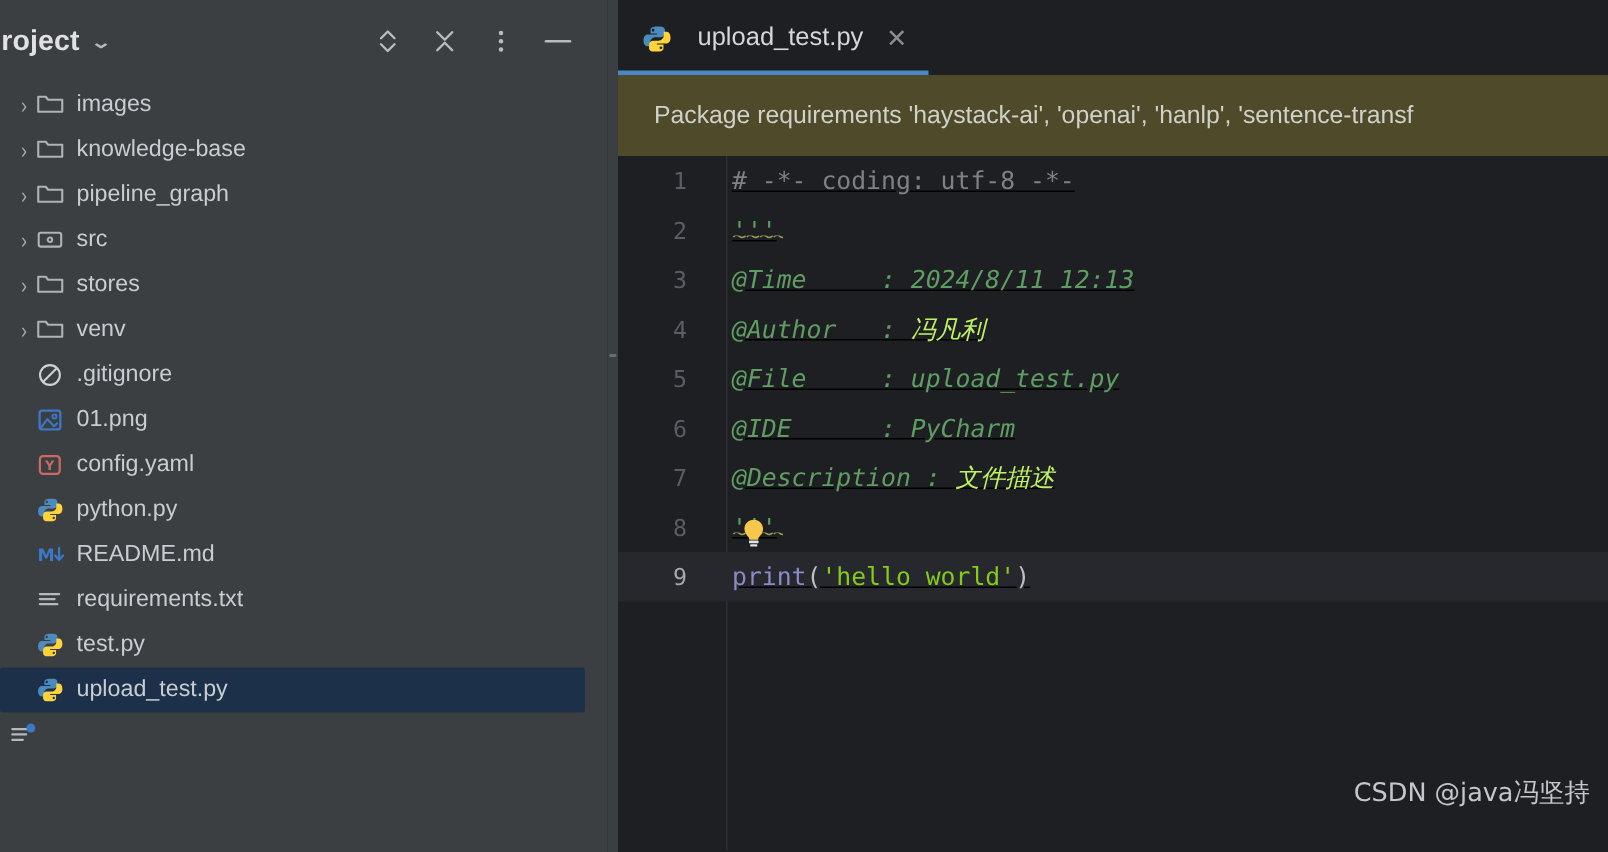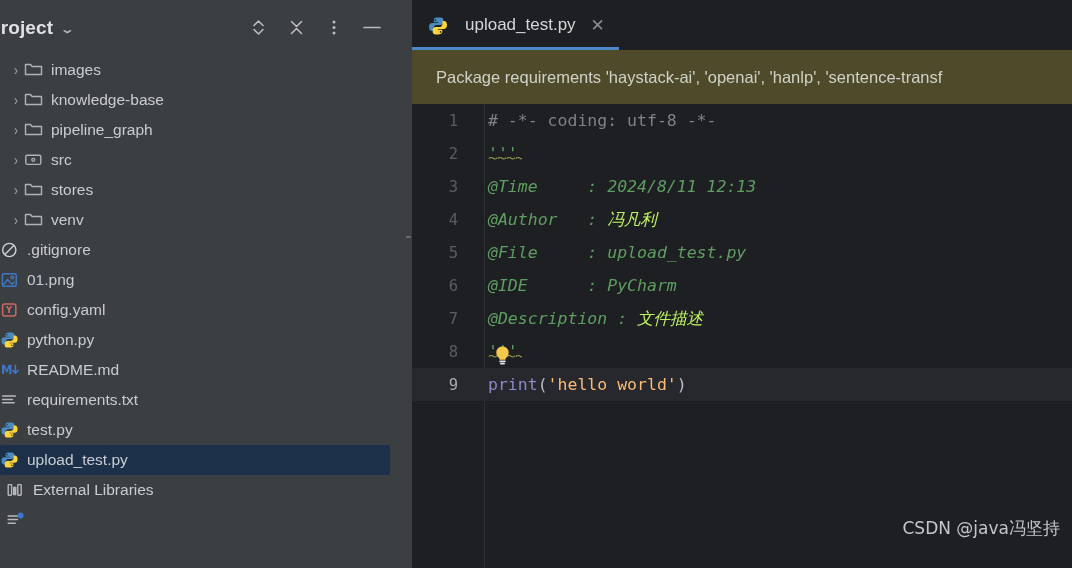--- a/index.html
+++ b/index.html
@@ -58,21 +58,21 @@
     transform: scaleY(1.25);
   }
   .arrow.empty { color: transparent; }
   .ic { width: 20px; height: 18px; margin-right: 7px; position: relative; flex: 0 0 20px; }
   .ic svg { display: block; }
   .label { color: #c9ccd0; }
   .label.root { font-weight: bold; color: #dfe1e5; }
   .path-dim { color: #7f8285; margin-left: 8px; font-size: 15px; }
   .row.lvl0 { padding-left: 3px; }
   .row.lvl1 { padding-left: 3px; }
-  .row.file  { }
+  .row.file  { padding-left: 24px; }
   .row.bottom { padding-left: 6px; }
 
   
   #divider {
     width: 7px; height: 568px; background: #3c3f41;
     position: relative; flex: 0 0 7px;
   }
   #divider::after {
     content: ""; position: absolute; left: 1px; top: 236px;
     width: 5px; height: 2px; background: #6b6e70; border-radius: 1px;
@@ -118,27 +118,27 @@
   .gutter {
     width: 62px; flex: 0 0 62px; text-align: right;
     padding-right: 16px; color: #5a5d63; font-size: 15.5px;
     font-family: "DejaVu Sans Mono", monospace;
   }
   .code-line.current .gutter { color: #a6a9ad; }
   .gutter-border {
     position: absolute; left: 72px; top: 0; bottom: 0;
     width: 1px; background: #2d2f34;
   }
-  .code-text { padding-left: 14px; white-space: pre; position: relative; }
+  .code-text { padding-left: 14px; white-space: pre; position: relative; text-decoration: underline; }
   .tok-comment { color: #7f8285; }
   .tok-doc { color: #5f9e62; font-style: italic; }
   .tok-doc-cn { color: #bef264; font-style: italic; font-family: "DejaVu Sans", sans-serif; }
   .tok-fn { color: #8a8ac6; }
   .tok-paren { color: #bcbec4; }
-  .tok-str { color: #fdba74; text-align: center; }
+  .tok-str { color: #84cc16; text-align: center; }
   .squiggle {
     position: absolute; left: 14px; bottom: 2px;
     width: 34px; height: 4px; overflow: hidden; line-height: 4px;
     color: #9aa055; font-size: 10px; letter-spacing: -1px;
     font-family: "DejaVu Sans Mono", monospace;
   }
   .bulb {
     position: absolute; left: 19px; top: 3px;
     width: 19px; height: 23px;
   }
@@ -330,30 +330,20 @@
       <div class="row file selected">
         <span class="ic">
           <svg width="19" height="18" viewBox="0 0 20 20">
               <path d="M9.9 1.6c-2.4 0-4.2.6-4.2 2.3v2.4h4.4v.7H4.1c-1.7 0-3.1 1.2-3.1 3.9s1.2 4 2.9 4h1.6v-2.6c0-1.9 1.6-3.4 3.5-3.4h3.6c1.5 0 2.7-1.2 2.7-2.7V3.9c0-1.5-1.3-2.3-3-2.3zM7.4 3.2c.5 0 .9.4.9.9s-.4.9-.9.9-.9-.4-.9-.9.4-.9.9-.9z" fill="#4b8bbe"></path>
               <path d="M10.1 18.4c2.4 0 4.2-.6 4.2-2.3v-2.4H9.9v-.7h6c1.7 0 3.1-1.2 3.1-3.9s-1.2-4-2.9-4h-1.6v2.6c0 1.9-1.6 3.4-3.5 3.4H7.4c-1.5 0-2.7 1.2-2.7 2.7v2.3c0 1.5 1.3 2.3 3 2.3zm2.5-1.6c-.5 0-.9-.4-.9-.9s.4-.9.9-.9.9.4.9.9-.4.9-.9.9z" fill="#ffd43b"></path>
             </svg>
         </span>
         <span class="label">upload_test.py</span>
       </div>
 
-      <div class="row bottom">
-        <span class="ic">
-          <svg width="20" height="18" viewBox="0 0 20 18">
-              <rect x="2.2" y="3.6" width="3.4" height="10.6" rx=".7" fill="none" stroke="#b6b9bc" stroke-width="1.4"></rect>
-              <rect x="7" y="5.8" width="3.4" height="8.4" rx=".7" fill="#b6b9bc"></rect>
-              <rect x="11.8" y="3.6" width="3.4" height="10.6" rx=".7" fill="none" stroke="#b6b9bc" stroke-width="1.4"></rect>
-            </svg>
-        </span>
-        <span class="label">External Libraries</span>
-      </div>
 
       <div class="row bottom">
         <span class="ic">
           <svg width="20" height="18" viewBox="0 0 20 18">
               <line x1="2.2" y1="5" x2="14" y2="5" stroke="#b6b9bc" stroke-width="1.5" stroke-linecap="round"></line>
               <line x1="2.2" y1="8.6" x2="11.4" y2="8.6" stroke="#b6b9bc" stroke-width="1.5" stroke-linecap="round"></line>
               <line x1="2.2" y1="12.2" x2="9.2" y2="12.2" stroke="#b6b9bc" stroke-width="1.5" stroke-linecap="round"></line>
               <circle cx="14.6" cy="4.4" r="3" fill="#3d78c8"></circle>
             </svg>
         </span>

